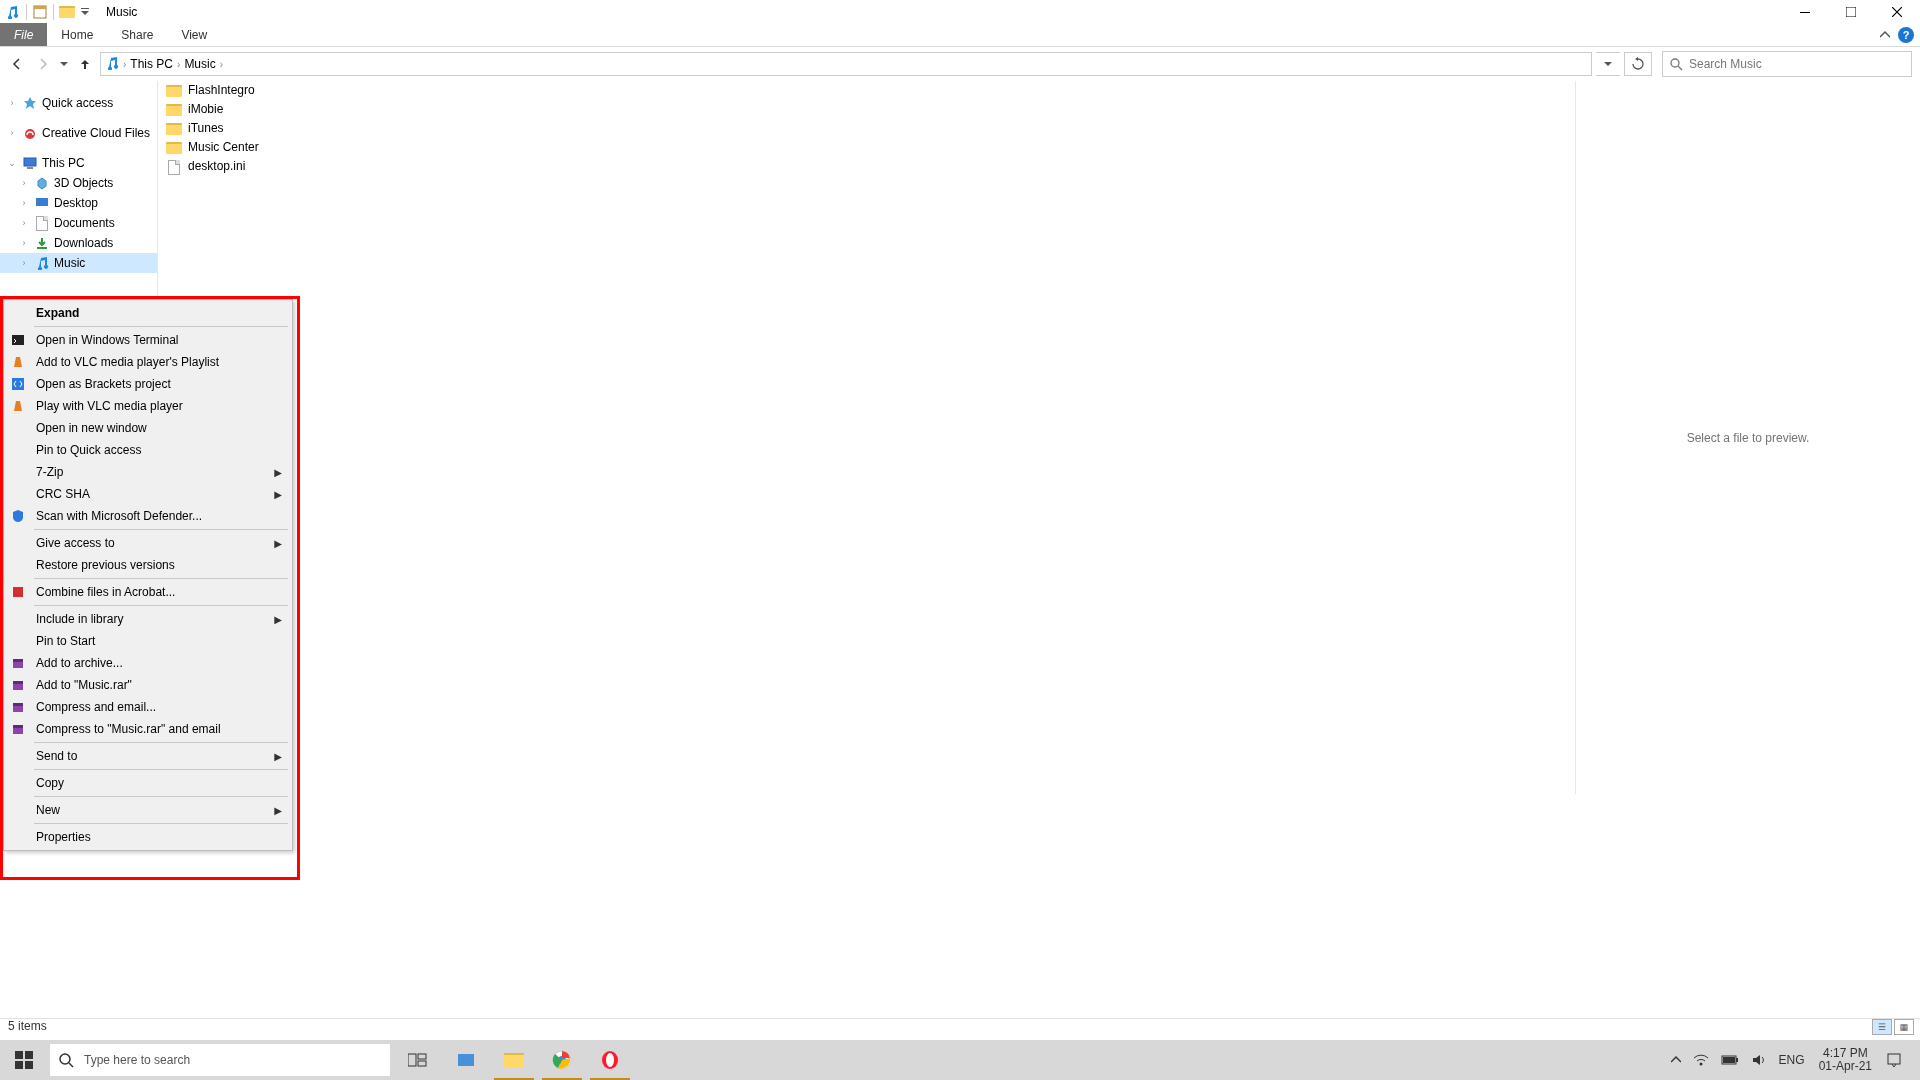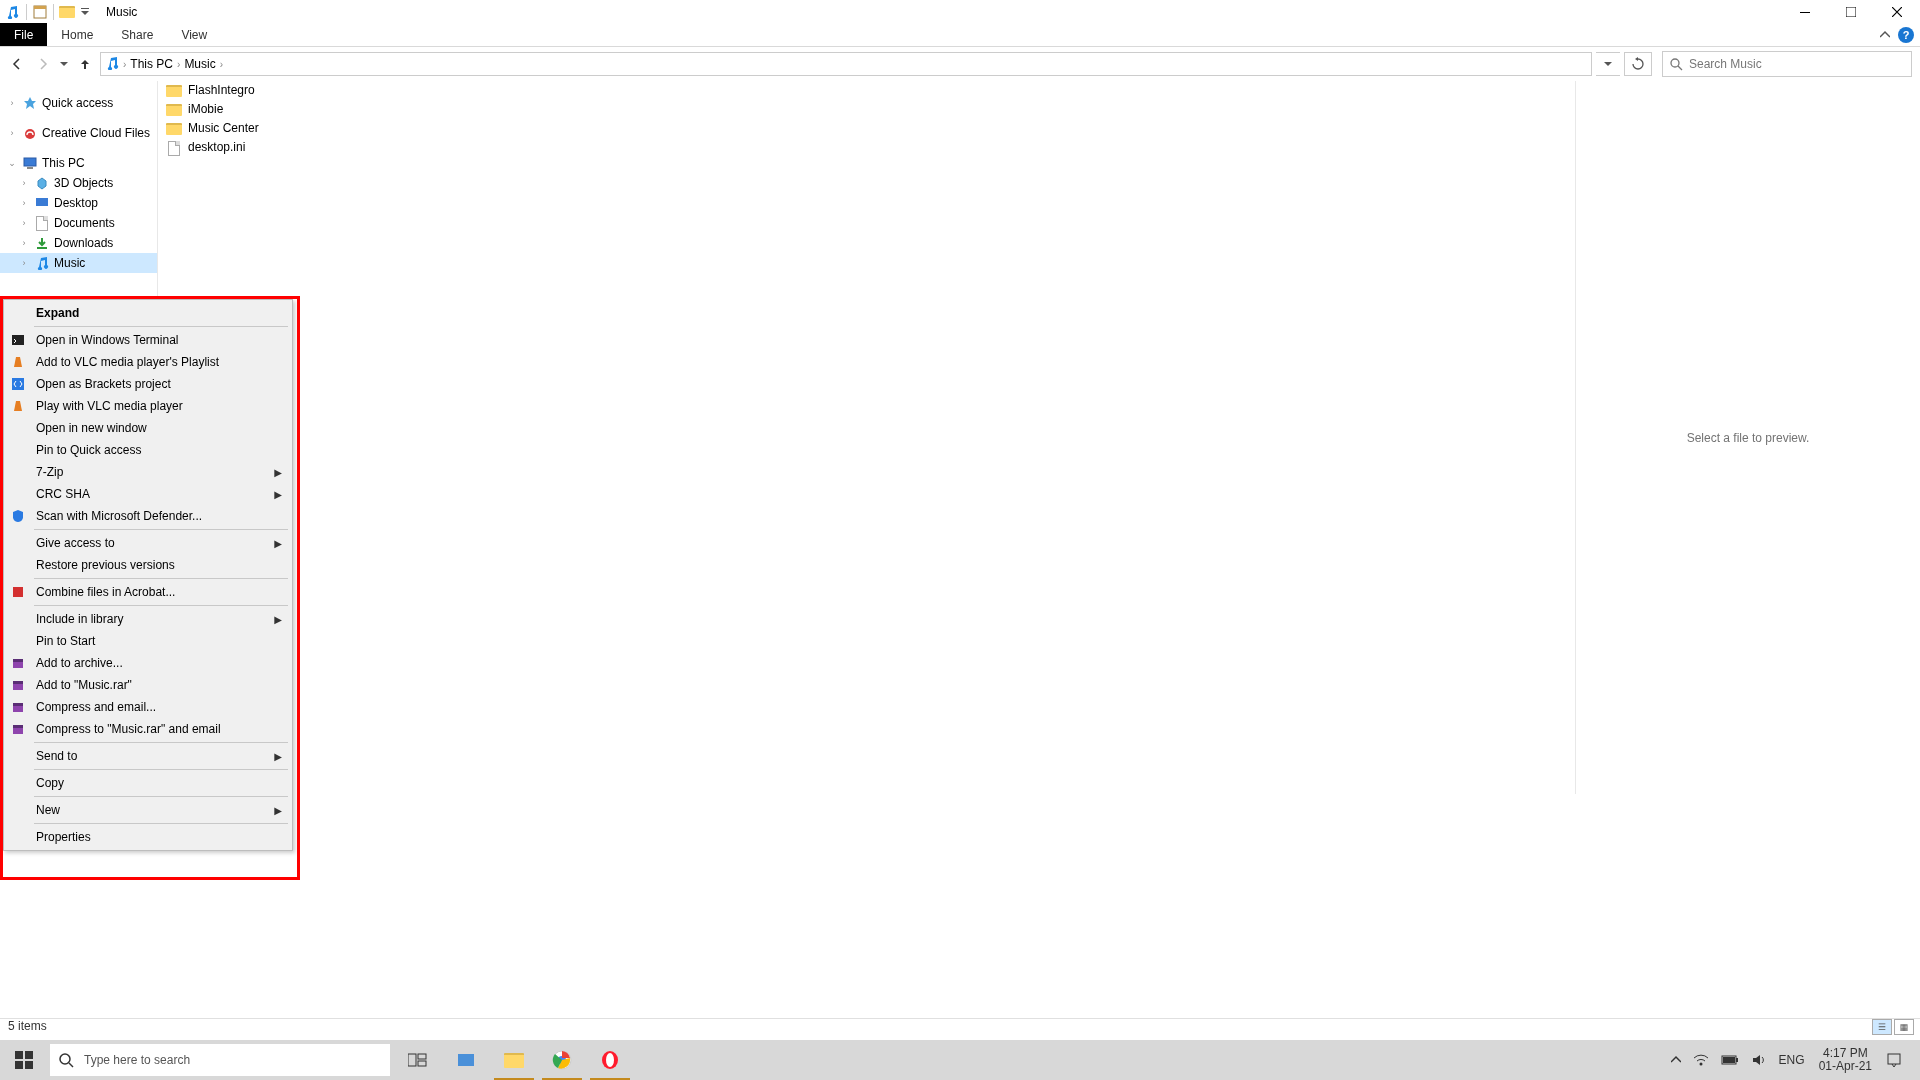--- a/index.html
+++ b/index.html
@@ -11,21 +11,21 @@
 .titlebar .sep { width:1px; height:16px; background:#ccc; margin:0 2px; }
 .titlebar .qat-icon { width:18px; height:18px; margin:0 2px; display:flex; align-items:center; justify-content:center; }
 .titlebar .drop { width:14px; height:18px; display:flex; align-items:center; justify-content:center; color:#555; }
 .titlebar .title { margin-left:14px; color:#000; }
 .titlebar .win-controls { position:absolute; right:0; top:0; display:flex; height:23px; }
 .titlebar .win-btn { width:46px; display:flex; align-items:center; justify-content:center; color:#000; }
 
 
 .ribbon { height:24px; display:flex; align-items:stretch; background:#fff; border-bottom:1px solid #d9d9d9; position:relative; }
 .ribbon .tab { padding:0 14px; display:flex; align-items:center; font-size:12px; color:#333; }
-.ribbon .tab.file { background:#000000; color:#fff; }
+.ribbon .tab.file { background:#737373; color:#fff;font-style:italic; }
 .ribbon .help { position:absolute; right:6px; top:0; height:24px; display:flex; align-items:center; }
 .ribbon .help span { width:16px; height:16px; border-radius:50%; background:#1976d2; color:#fff; display:flex; align-items:center; justify-content:center; font-size:11px; font-weight:bold; }
 
 
 .navbar { height:34px; display:flex; align-items:center; padding:0 6px; gap:4px; background:#fff; }
 .nav-btn { width:22px; height:22px; display:flex; align-items:center; justify-content:center; color:#666; }
 .nav-btn.disabled { color:#bbb; }
 .nav-drop { width:12px; color:#555; display:flex; align-items:center; justify-content:center; }
 .addressbar { flex:1; height:24px; border:1px solid #ccc; display:flex; align-items:center; padding:0 4px; gap:4px; }
 .addressbar .crumb { display:flex; align-items:center; gap:4px; color:#000; }
@@ -299,20 +299,26 @@
           <div class="file-row">
             <span class="fico">
               <div class="folder-ico"></div>
             </span>
             <span>iMobie</span>
           </div>
           <div class="file-row">
             <span class="fico">
               <div class="folder-ico"></div>
             </span>
+            <span>iTunes</span>
+          </div>
+          <div class="file-row">
+            <span class="fico">
+              <div class="folder-ico"></div>
+            </span>
             <span>Music Center</span>
           </div>
           <div class="file-row">
             <span class="fico">
               <div class="file-ico"></div>
             </span>
             <span>desktop.ini</span>
           </div>
         </div>
     </div>

